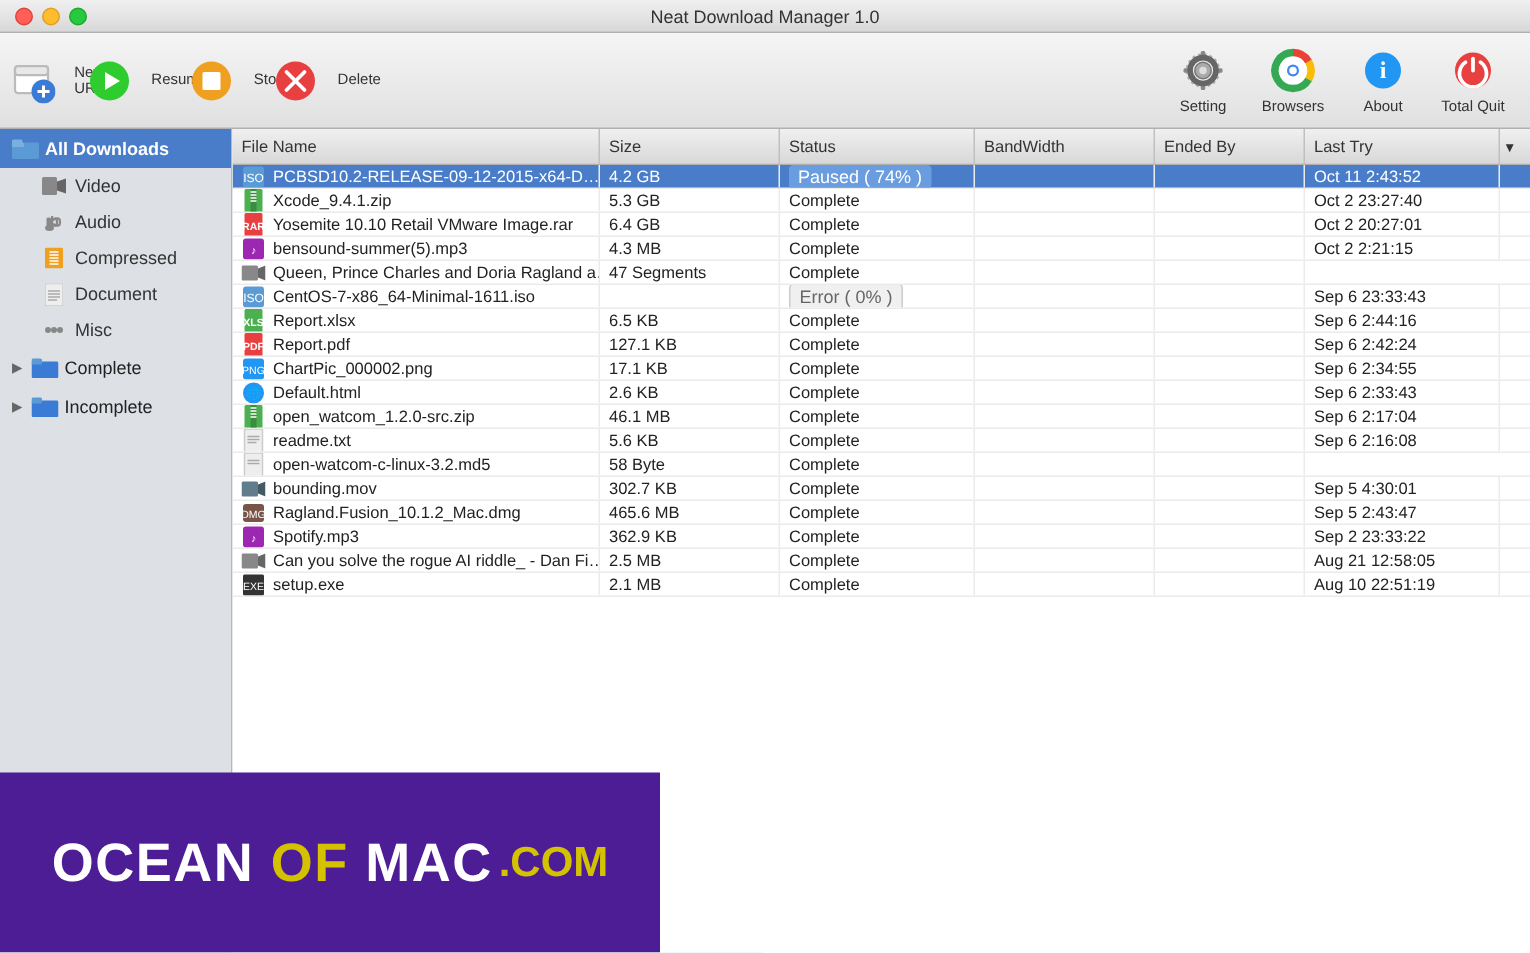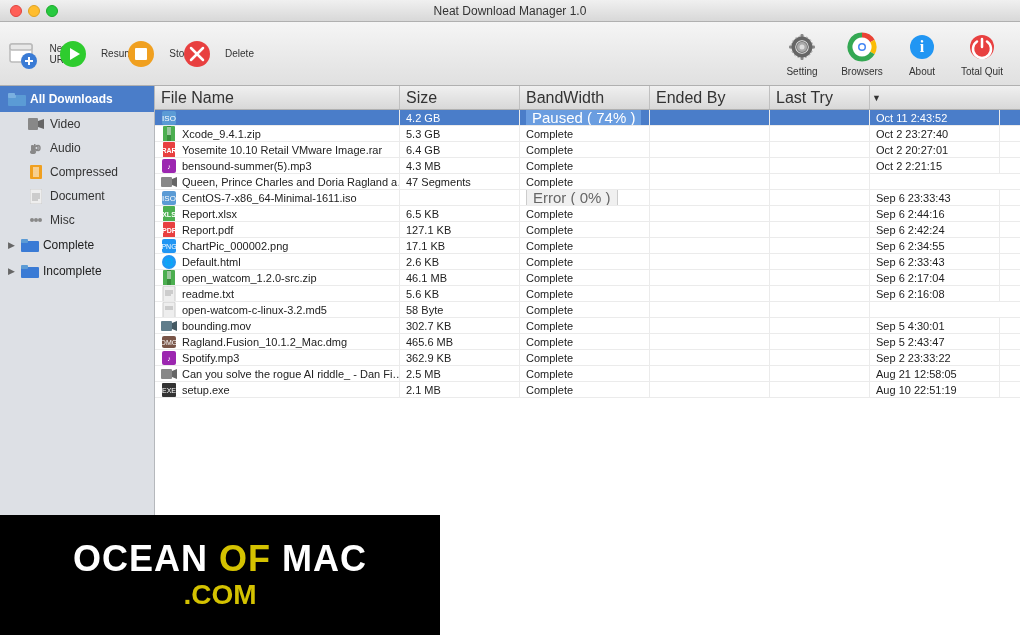--- a/index.html
+++ b/index.html
@@ -170,21 +170,21 @@
       display: grid;
       grid-template-columns: 1fr 120px 130px 120px 100px 130px 20px;
       background: linear-gradient(to bottom, #f0f0f0, #d8d8d8);
       border-bottom: 1px solid #b0b0b0;
       height: 24px;
       align-items: center;
       flex-shrink: 0;
     }
     .list-header .col {
       padding: 0 6px;
-      font-size: 16px;
+      font-size: 11px;
       color: #333;
       font-weight: 500;
       border-right: 1px solid #c0c0c0;
       height: 100%;
       display: flex;
       align-items: center;
       cursor: pointer;
       user-select: none;
     }
     .list-header .col:last-child { border-right: none; }
@@ -222,35 +222,35 @@
       margin-right: 5px;
       flex-shrink: 0;
       display: inline-flex;
       align-items: center;
       justify-content: center;
     }
     .status-badge {
       display: inline-block;
       padding: 1px 6px;
       border-radius: 3px;
-      font-size: 15px;
+      font-size: 12px;
     }
     .status-paused { background: #5b9bd5; color: white; }
     .status-error { background: #f0f0f0; color: #666; border: 1px solid #ccc; }
 
     
     #watermark {
       position: absolute;
       bottom: 0;
       left: 0;
       width: 440px;
       height: 120px;
-      background: #000000;
-      display: flex;
-      flex-direction: column;
+      background: #4c1d95;
+      display: flex;
+      flex-direction: row;
       align-items: center;
       justify-content: center;
       padding: 10px 20px;
       gap: 4px;
     }
     #watermark .line1 {
       font-size: 36px;
       font-weight: 900;
       color: white;
       letter-spacing: 1px;
@@ -508,40 +508,44 @@
   <div id="file-list">
 
     <div class="list-header">
       <div class="col">
         <span>File Name</span>
       </div>
       <div class="col">
         <span>Size</span>
       </div>
       <div class="col">
+        <span>Status</span>
+      </div>
+      <div class="col">
         <span>BandWidth</span>
       </div>
       <div class="col">
         <span>Ended By</span>
       </div>
       <div class="col">
         <span>Last Try</span>
       </div>
       <div class="col" style="padding:0 2px; font-size:9px;">▼</div>
     </div>
 
     <div class="list-body" id="list-body">
     <div class="list-row selected">
       <div class="cell">
         <span class="file-icon">
               <svg width="16" height="16" viewBox="0 0 16 16">
                 <rect x="1" y="1" width="14" height="14" rx="2" fill="#5b9bd5"></rect>
                 <text x="8" y="11" text-anchor="middle" font-size="8" fill="white" font-family="Arial">ISO</text>
               </svg>
             </span>
+        <span>PCBSD10.2-RELEASE-09-12-2015-x64-D…</span>
       </div>
       <div class="cell">
         <span>4.2 GB</span>
       </div>
       <div class="cell">
             <span class="status-badge status-paused">Paused ( 74% )</span>
           </div>
       <div class="cell">
         <span></span>
       </div>

